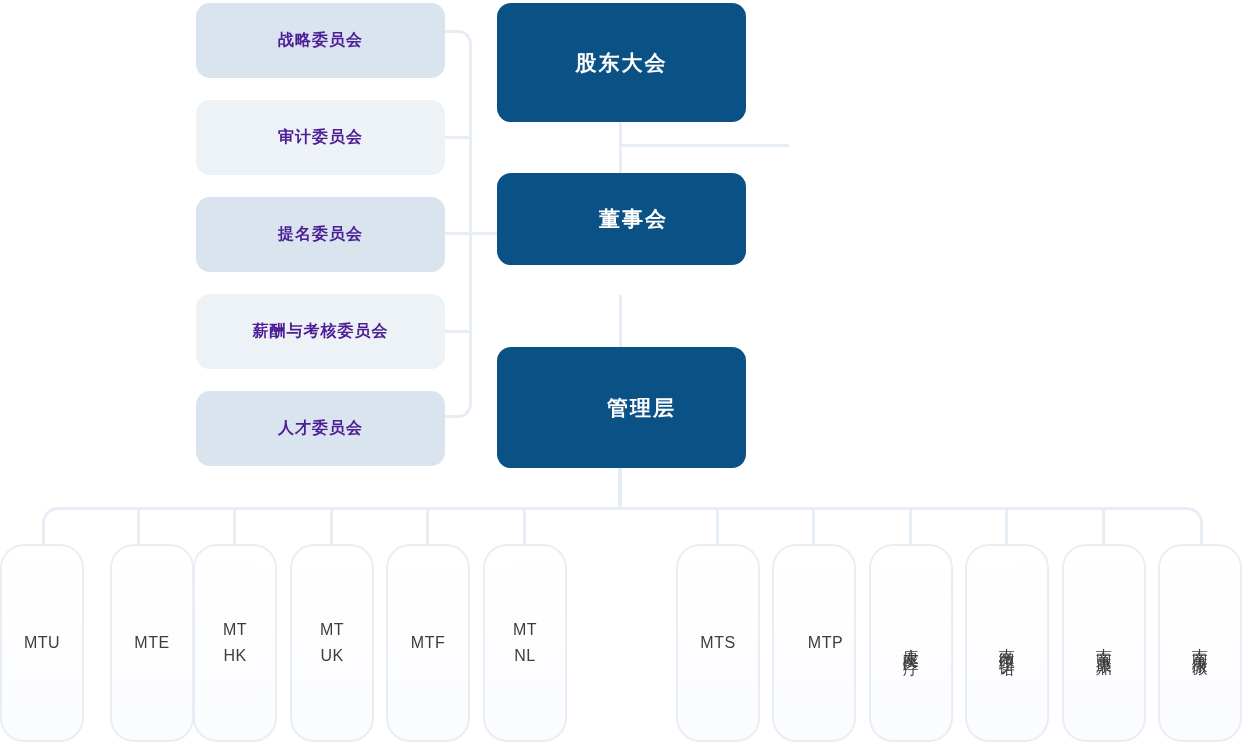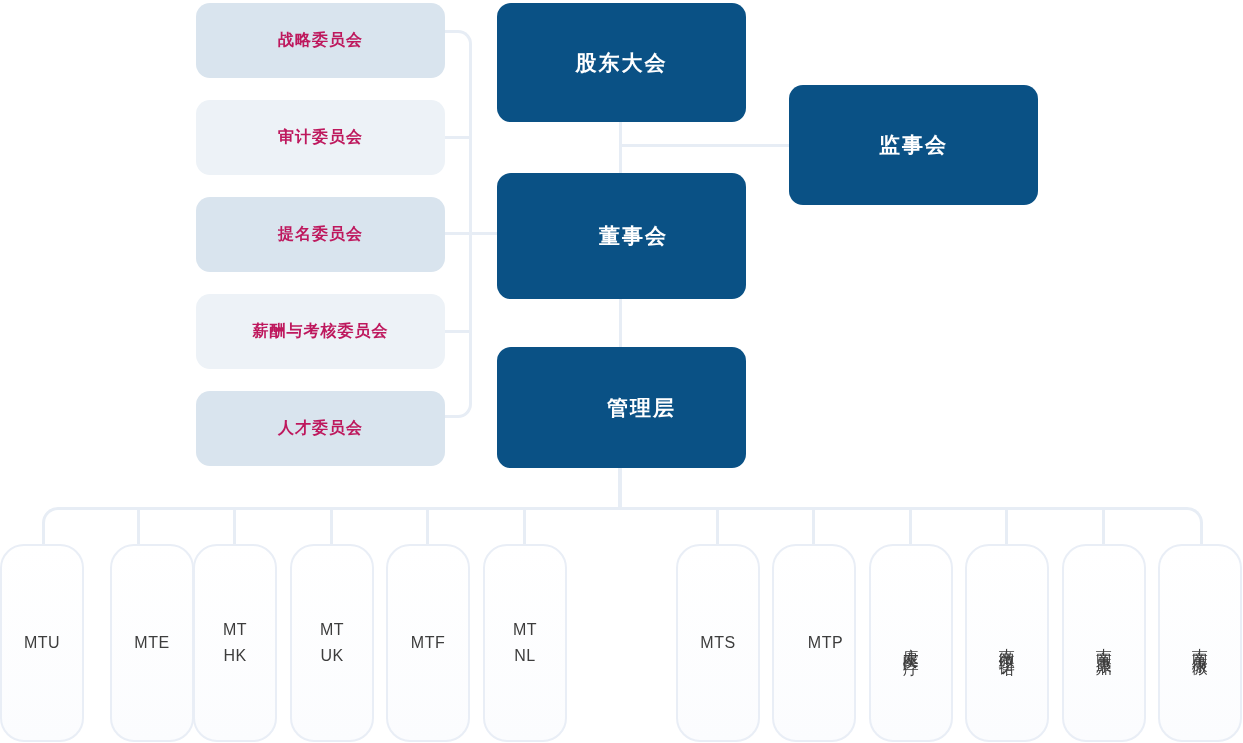--- a/index.html
+++ b/index.html
@@ -16,21 +16,21 @@
   .rail{
     position:absolute;left:42px;top:507px;width:1155px;height:38px;
     border-top:3px solid #e7edf5;border-left:3px solid #e7edf5;border-right:3px solid #e7edf5;
     border-radius:16px 16px 0 0;z-index:1;
   }
 
   
   .box{position:absolute;display:flex;align-items:center;justify-content:center;z-index:2;box-sizing:border-box;}
   .committee{
     left:196px;width:249px;height:75px;border-radius:14px;
-    color:#be185d;font-size:16px;font-weight:bold;letter-spacing:1px;
+    color:#4c1d95;font-size:16px;font-weight:bold;letter-spacing:1px;
   }
   .committee.shade-a{background:#d9e4ee;}
   .committee.shade-b{background:#edf2f7;}
   .dark{
     width:249px;background:#0a5185;border-radius:14px;
     color:#ffffff;font-size:21px;font-weight:bold;letter-spacing:2px;
   }
   .sub{
     top:544px;width:84px;height:198px;border-radius:24px;
     border:2px solid #e9eef6;background:linear-gradient(180deg,#ffffff,#fbfcfe);
@@ -77,30 +77,27 @@
   <div class="box committee shade-b" style="top:294px;text-align:right;">
     <span>薪酬与考核委员会</span>
   </div>
   <div class="box committee shade-a" style="top:391px;">
     <span>人才委员会</span>
   </div>
 
   <div class="box dark" style="left:497px;top:3px;height:119px;">
     <span>股东大会</span>
   </div>
-  <div class="box dark" style="left:497px;top:173px;height:126px;padding-left:24px;">
+  <div class="box dark" style="left:497px;top:173px;height:92px;padding-left:24px;">
     <span>董事会</span>
   </div>
   <div class="box dark" style="left:497px;top:347px;height:121px;padding-left:40px;">
     <span>管理层</span>
   </div>
 
-  <div class="box dark" style="left:789px;top:85px;height:120px;">
-    <span>监事会</span>
-  </div>
 
   <div class="box sub" style="left:0px;">
     <span class="sub-label">MTU</span>
   </div>
   <div class="box sub" style="left:110px;align-items:center;">
     <span class="sub-label">MTE</span>
   </div>
   <div class="box sub" style="left:193px;">
     <span class="sub-label">MT
 HK</span>

